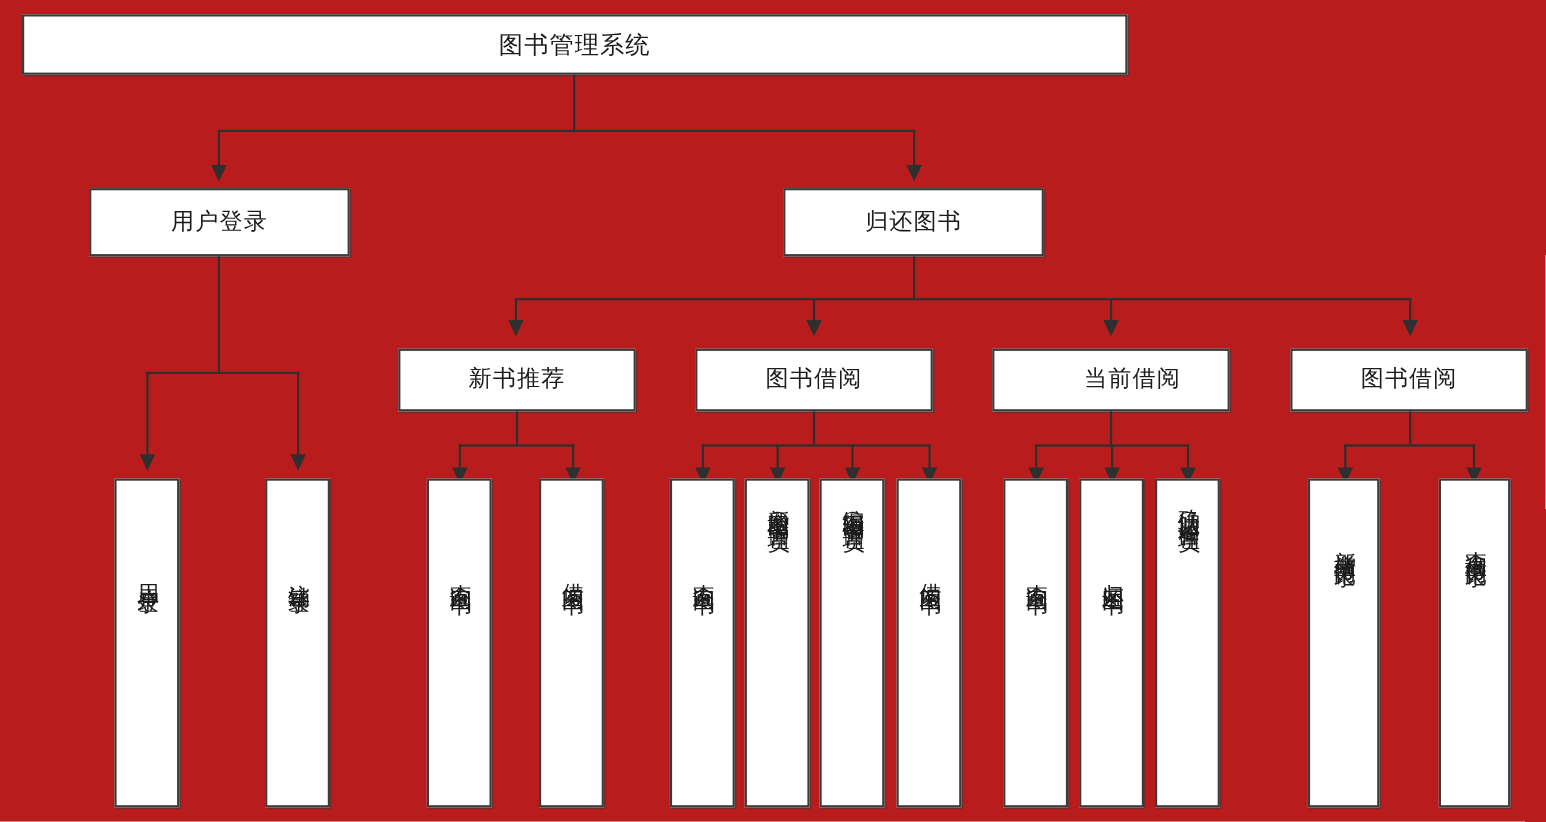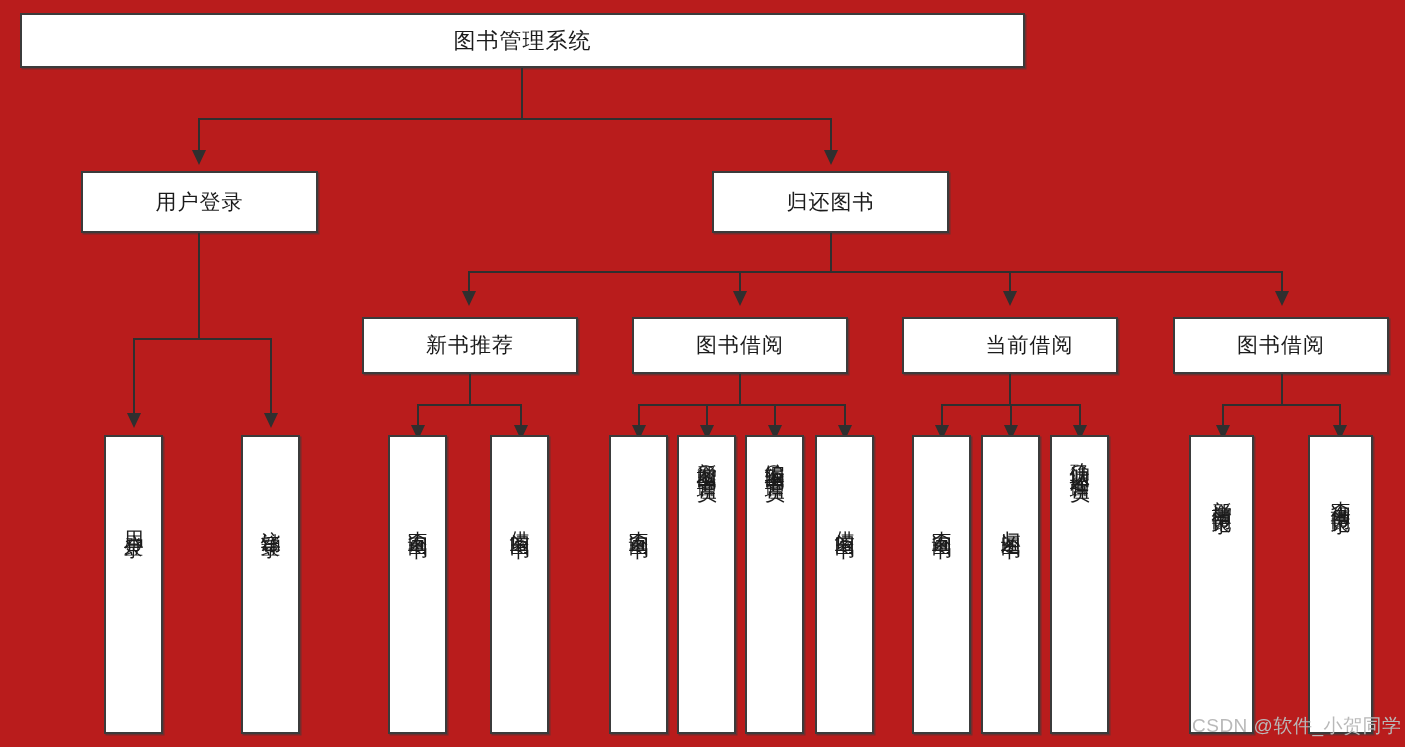--- a/index.html
+++ b/index.html
@@ -207,15 +207,14 @@
     <span class="label" style="margin-top:10px;">确认归还（管理员）</span>
   </div>
 
   <div class="node leaf" style="left:1189px; top:435px; width:65px; height:299px;">
     <span class="label" style="margin-top:48px;">新增借阅记录</span>
   </div>
   <div class="node leaf" style="left:1308px; top:435px; width:65px; height:299px;">
     <span class="label" style="margin-top:48px;">查询借阅记录</span>
   </div>
 
-  <div class="watermark" style="left:1192px; top:713px;">CSDN @软件_小贺同学</div>
 
 </div>
 
 </body></html>

